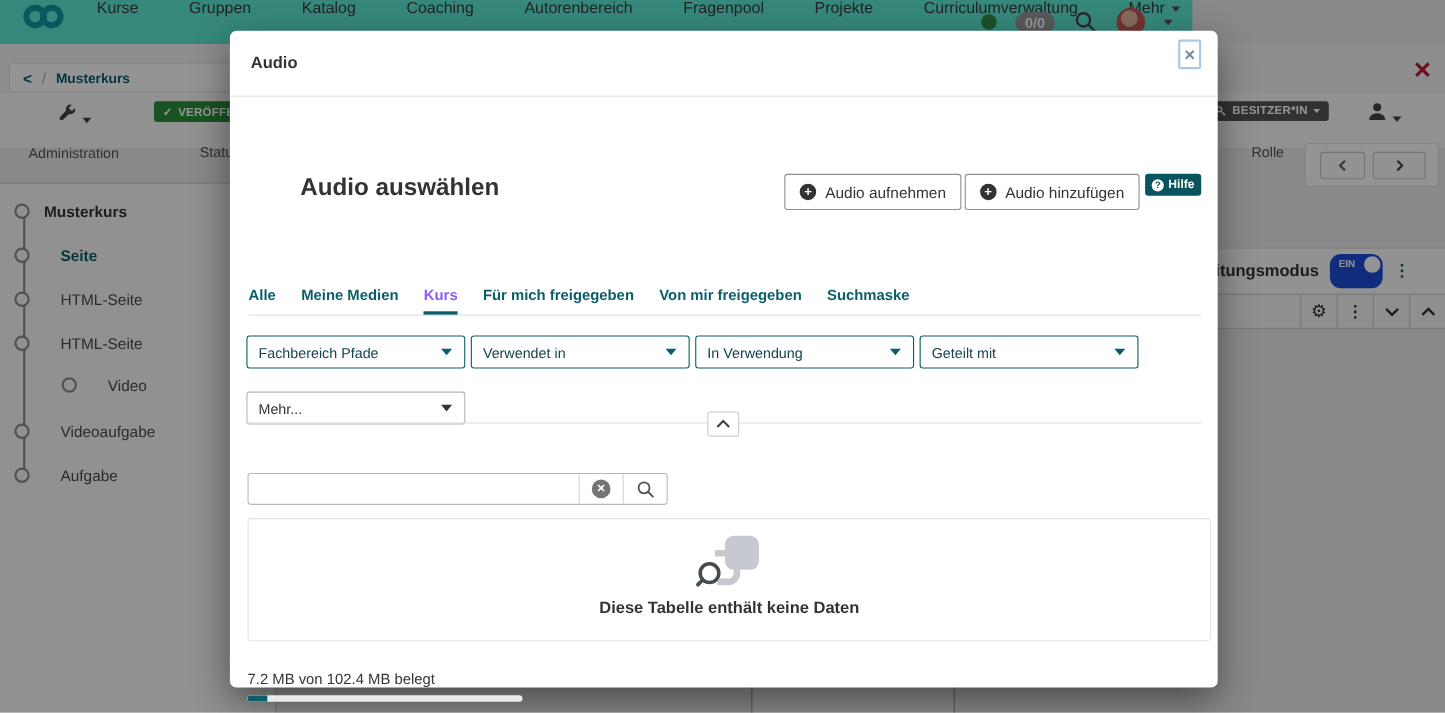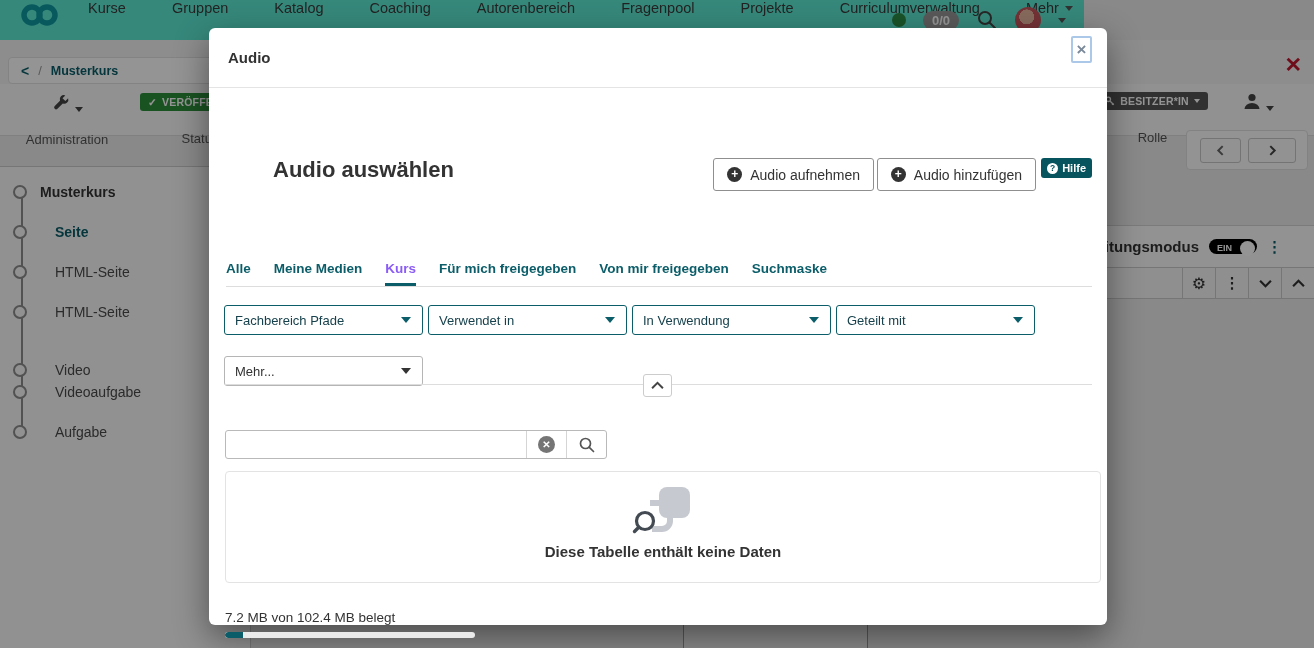--- a/index.html
+++ b/index.html
@@ -58,21 +58,21 @@
   .tree-label { font-size:14px; color:#4a4a4a; }
   .tree-item.root .tree-label { font-weight:bold; color:#333; margin-left:40px; }
   .tree-item.child .tree-label { margin-left:55px; }
   .tree-item.active .tree-label { color:#0b5e69; font-weight:bold; }
 
   .edit-panel { position:absolute; left:1050px; top:225px; width:264px; height:73px; background:#fbfbfb;
     border-top:1px solid #d5d5d5; }
   .edit-head { position:absolute; left:0; top:0; width:264px; height:41px; display:flex; align-items:center;
     justify-content:flex-end; gap:10px; padding-right:32px; }
   .edit-label { font-size:15px; font-weight:bold; color:#333; white-space:nowrap; }
-  .toggle { position:relative; width:48px; height:15px; border-radius:10px; background:#000000; }
+  .toggle { position:relative; width:48px; height:31px; border-radius:10px; background:#1d4ed8; }
   .toggle-text { position:absolute; left:8px; top:4px; color:#fff; font-size:9px; font-weight:bold; }
   .toggle-knob { position:absolute; right:2px; top:2px; width:15px; height:15px; border-radius:50%; background:#fff; }
   .vdots { font-size:15px; font-weight:bold; color:#0b5e69; letter-spacing:0; line-height:1; }
   .edit-toolbar { position:absolute; left:0; top:41px; width:264px; height:32px; background:#f7f7f7;
     border-top:1px solid #ccc; border-bottom:1px solid #ccc; display:flex; justify-content:flex-end; }
   .et-cell { width:33px; height:100%; border-left:1px solid #ccc; display:flex; align-items:center;
     justify-content:center; color:#333; }
   .gear-glyph { font-size:16px; }
   .vdots2 { font-size:15px; font-weight:bold; color:#333; }
 
@@ -266,21 +266,21 @@
         <span class="tree-label">Seite</span>
       </div>
       <div class="tree-item child" style="top:97px;">
         <span class="tree-dot"></span>
         <span class="tree-label">HTML-Seite</span>
       </div>
       <div class="tree-item child" style="top:137px;">
         <span class="tree-dot"></span>
         <span class="tree-label">HTML-Seite</span>
       </div>
-      <div class="tree-item child" style="top:195px;">
+      <div class="tree-item child" style="top:175px;margin-left:43px;">
         <span class="tree-dot"></span>
         <span class="tree-label">Video</span>
       </div>
       <div class="tree-item child" style="top:217px;">
         <span class="tree-dot"></span>
         <span class="tree-label">Videoaufgabe</span>
       </div>
       <div class="tree-item child" style="top:257px;">
         <span class="tree-dot"></span>
         <span class="tree-label">Aufgabe</span>

